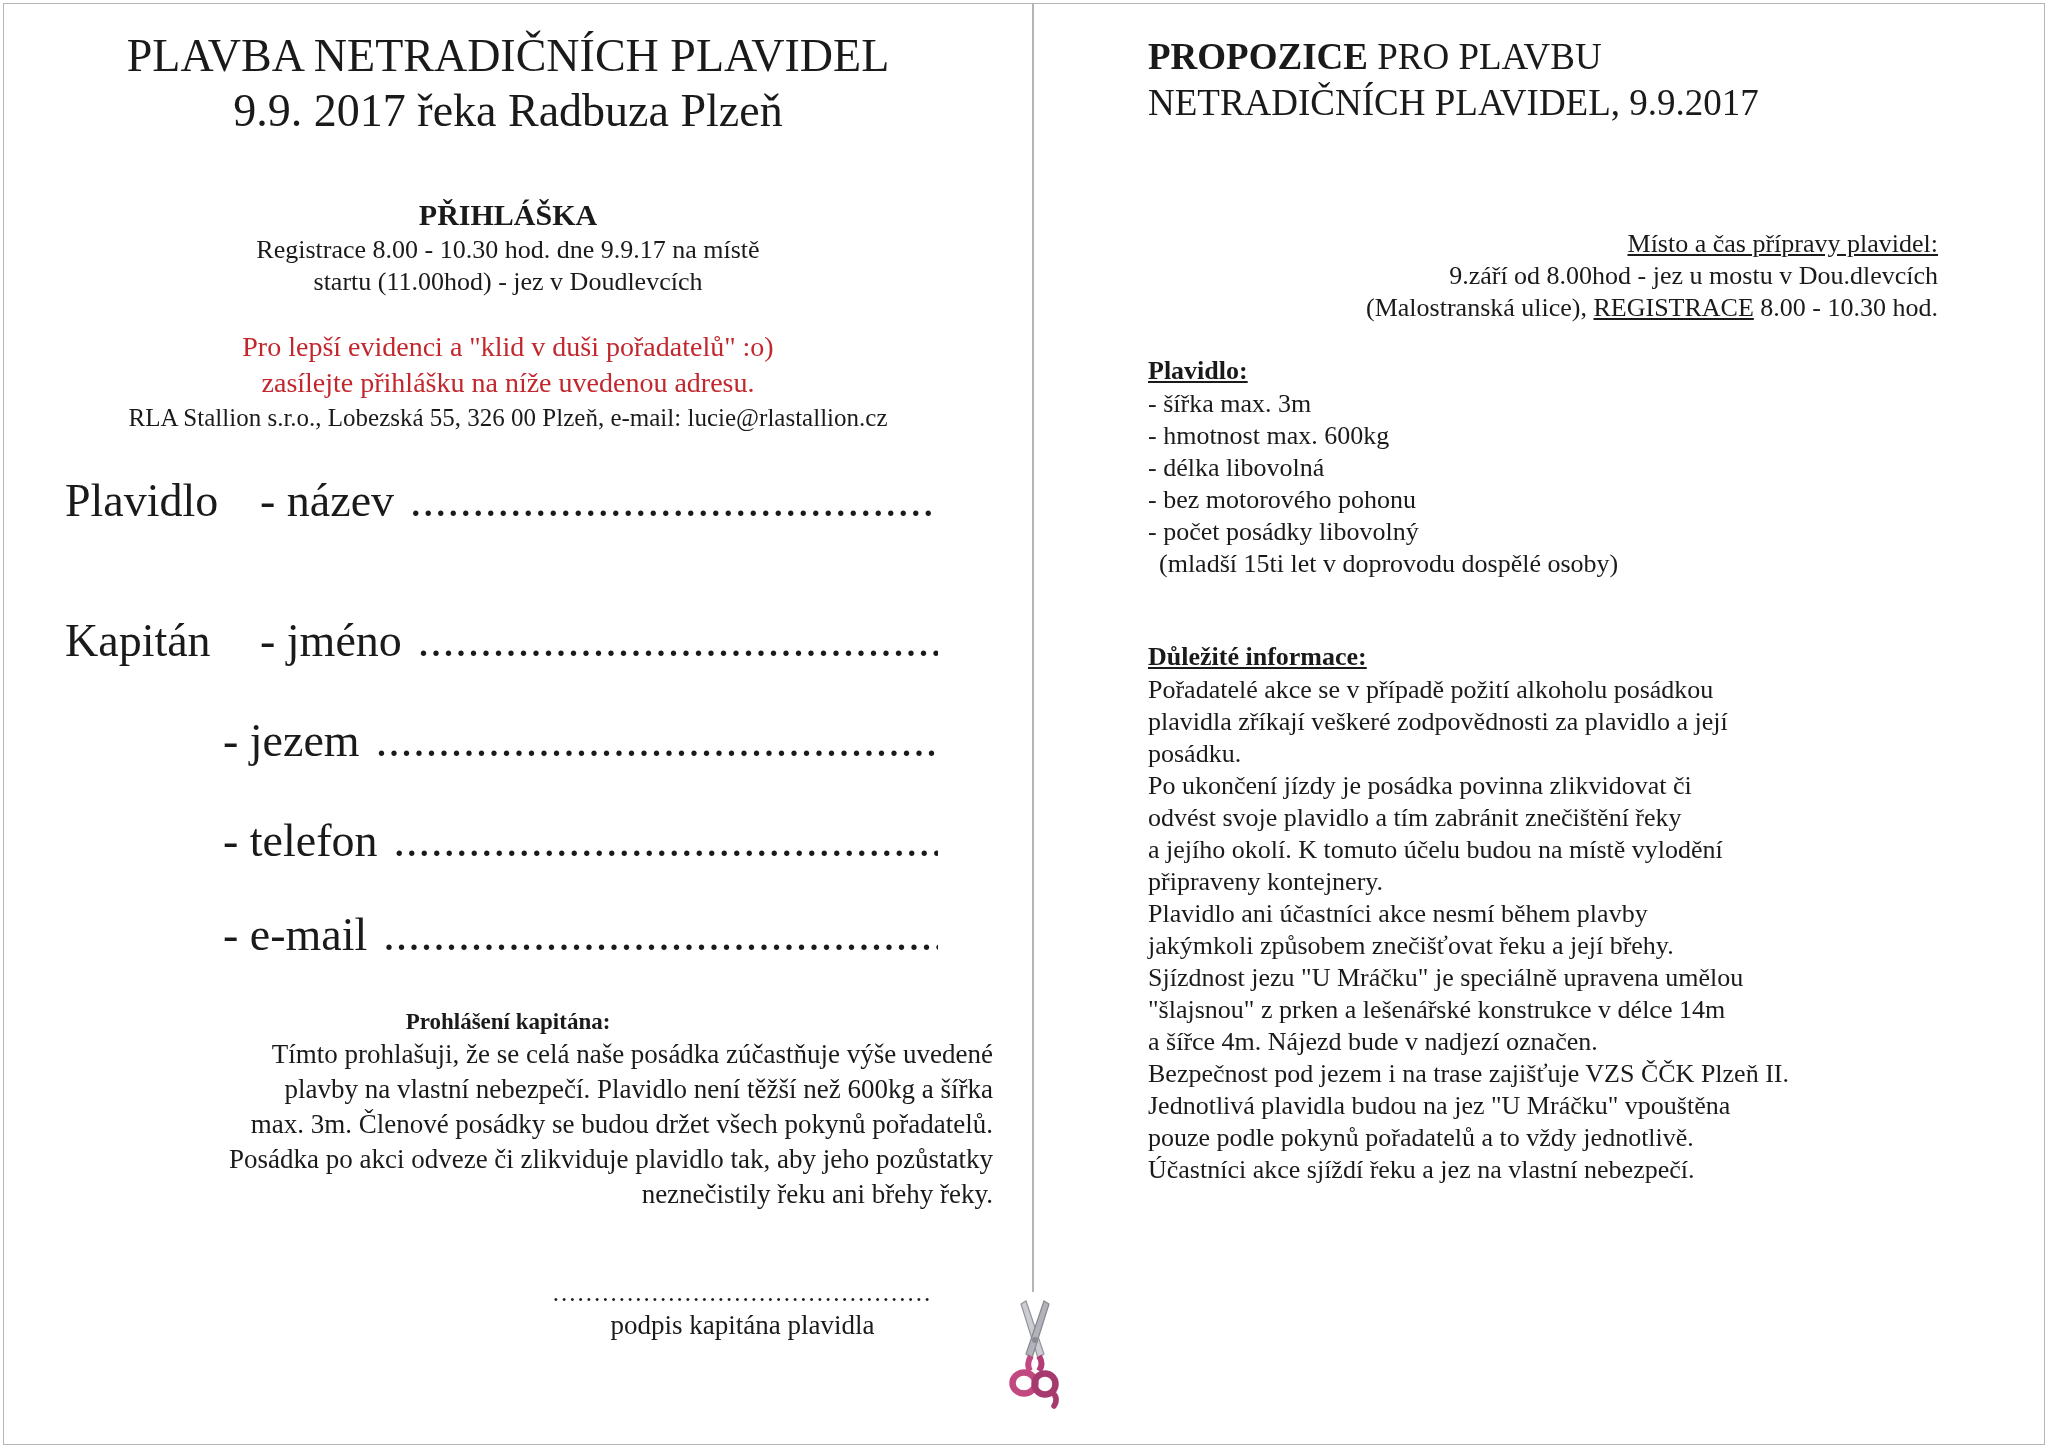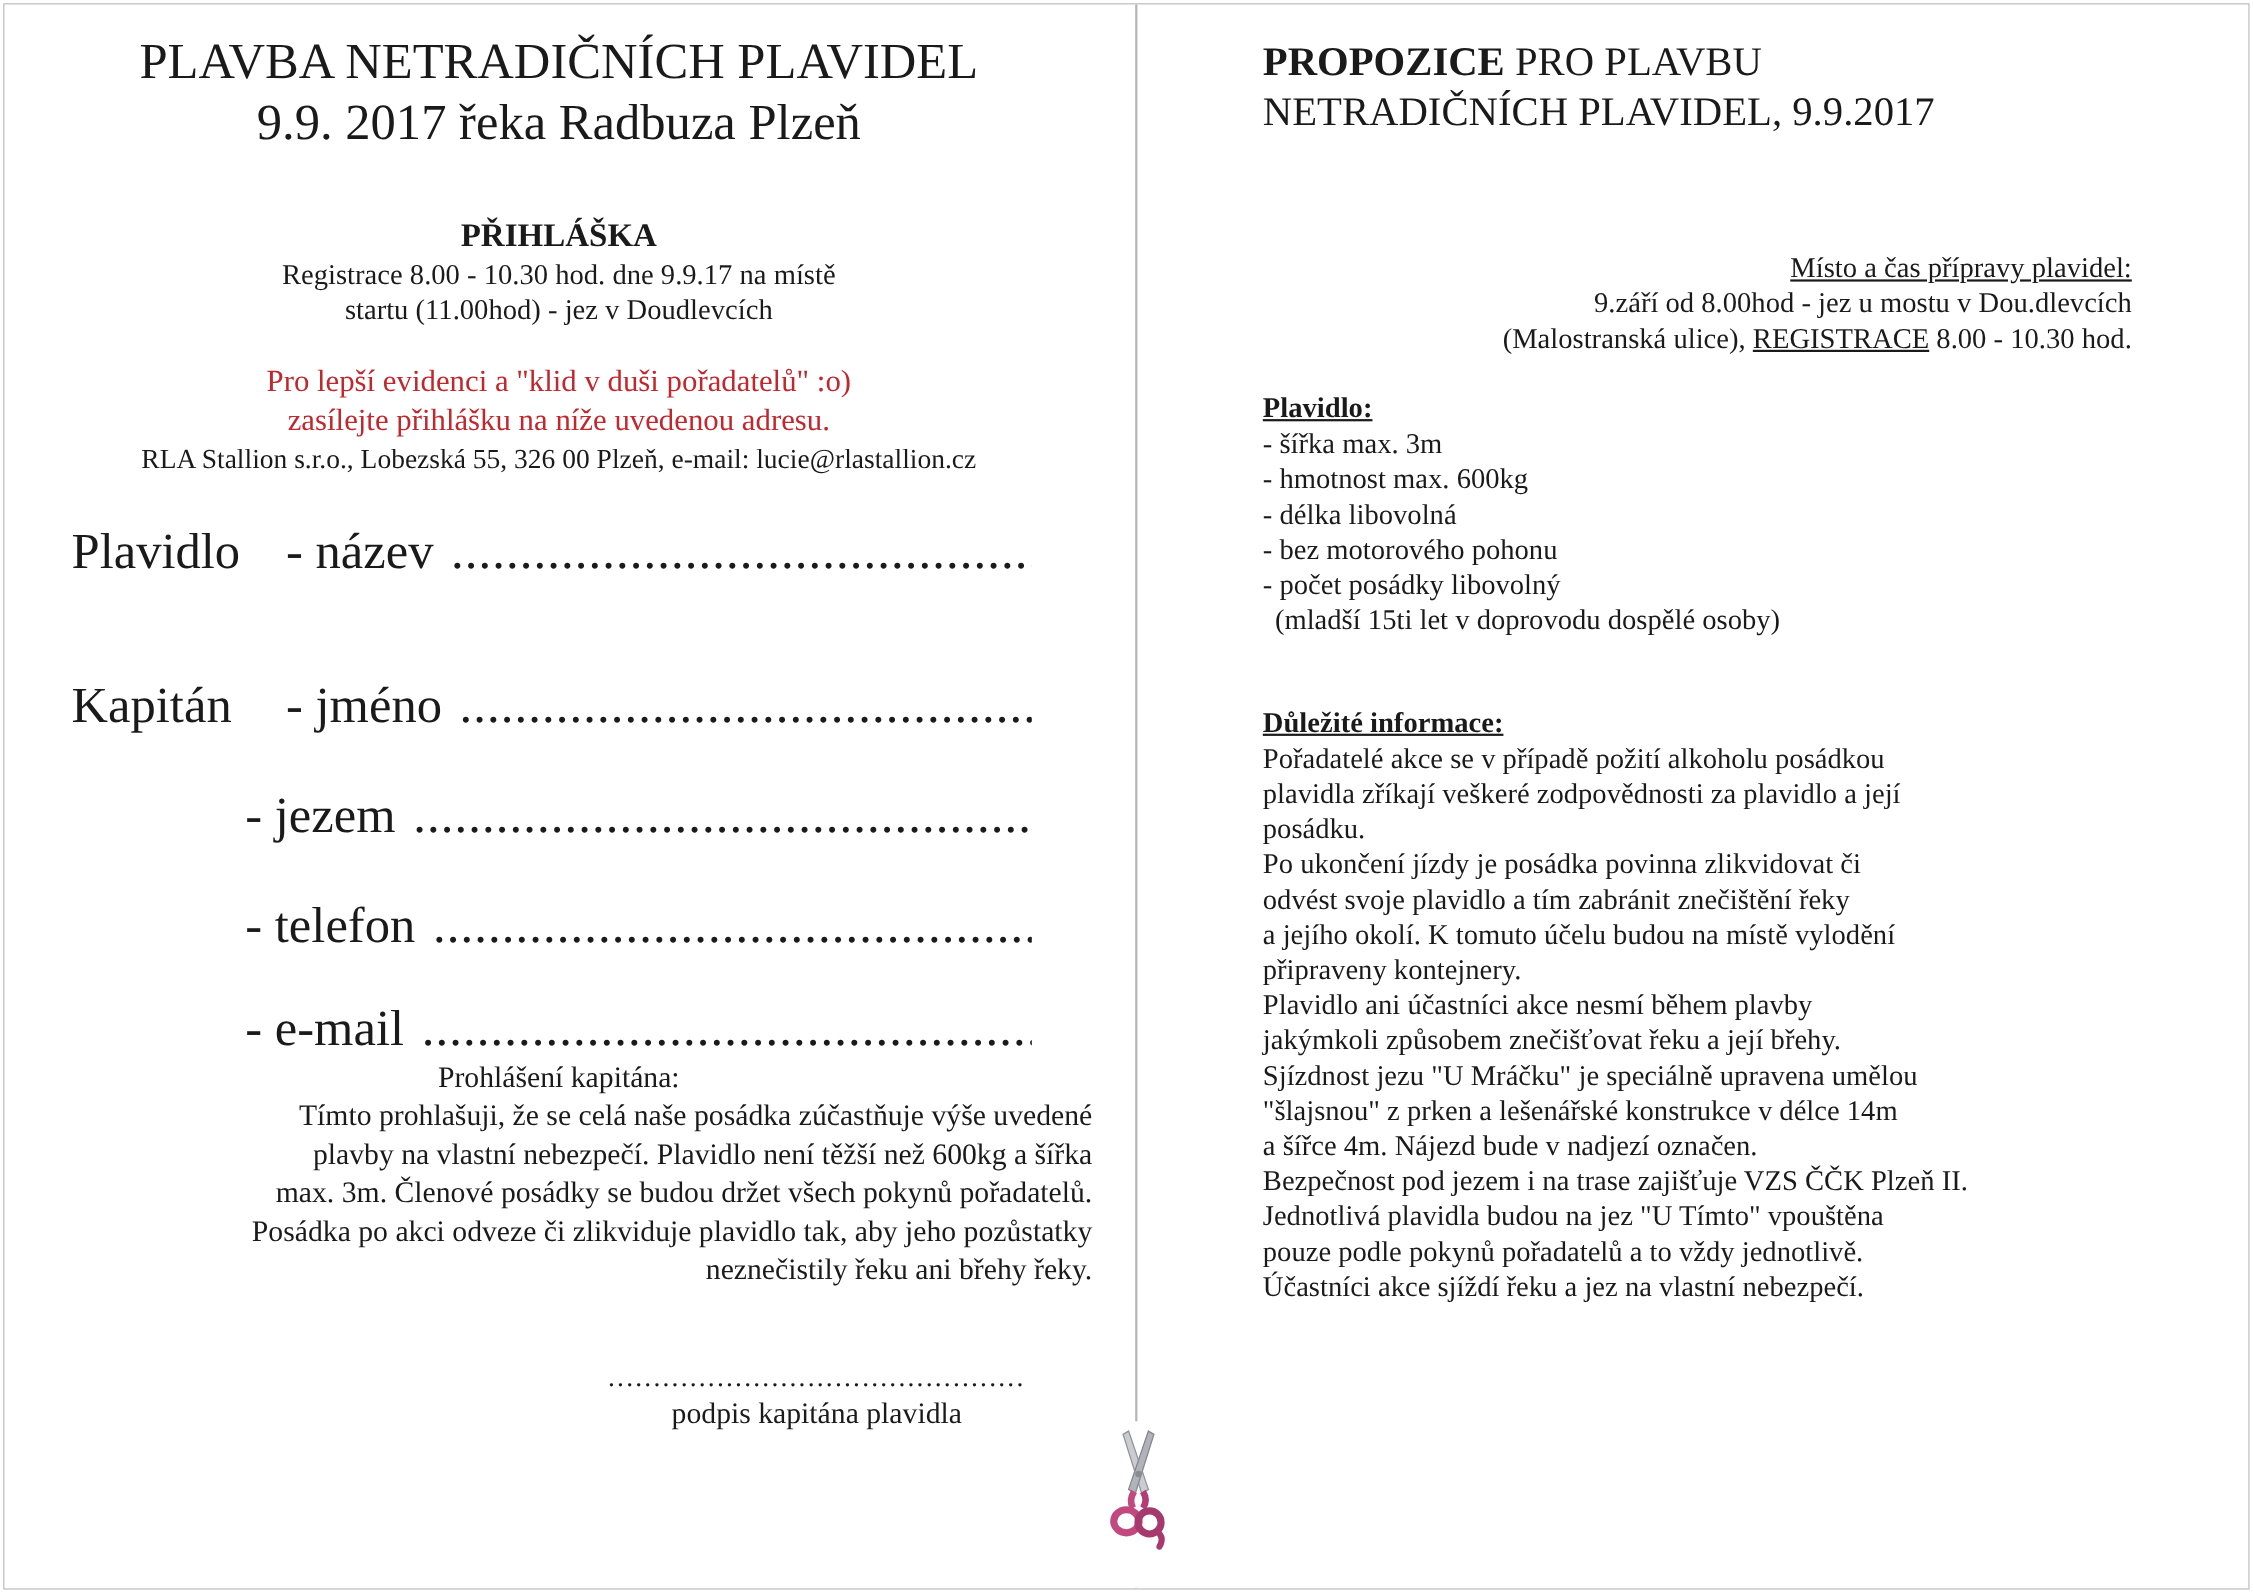--- a/index.html
+++ b/index.html
@@ -40,21 +40,21 @@
   .form-row { display: flex; font-size: 46px; line-height: 1.15; white-space: nowrap; }
   .form-row:nth-child(1) { margin-top: 42px; }
   .form-row:nth-child(2) { margin-top: 87px; }
   .form-row:nth-child(3) { margin-top: 47px; }
   .form-row:nth-child(4) { margin-top: 47px; }
   .form-row:nth-child(5) { margin-top: 42px; }
   .fr-group { display: inline-block; width: 195px; flex: none; }
   .form-row:nth-child(n+3) .fr-group { width: 158px; }
   .fr-field { flex: none; margin-right: 16px; }
   .fr-dots { flex: 1 1 0; min-width: 0; overflow: hidden; margin-right: 55px; letter-spacing: 1px; }
-  .decl-heading { font-size: 27px; line-height: 1.3; text-align: center; }
+  .decl-heading { margin-top: 45px; font-size: 23px; line-height: 1.3; text-align: center; font-weight: bold; }
   .decl-text { font-size: 27px; text-align: center; }
   .decl-line { line-height: 35px; white-space: nowrap; text-align: right; }
   .signature { margin-top: 66px; width: 385px; margin-left: auto; margin-right: 58px; text-align: center; }
   .sig-dots { font-size: 25px; line-height: 30px; letter-spacing: 2px; overflow: hidden; white-space: nowrap; }
   .sig-label { font-size: 27px; line-height: 35px; }
   
   .right-page {
     position: absolute; left: 1148px; top: 0; width: 790px;
   }
   .r-title { margin-top: 34px; font-size: 37px; line-height: 1.25; white-space: nowrap; }
@@ -166,21 +166,21 @@
         <div class="r-line">Po ukončení jízdy je posádka povinna zlikvidovat či</div>
         <div class="r-line">odvést svoje plavidlo a tím zabránit znečištění řeky</div>
         <div class="r-line">a jejího okolí. K tomuto účelu budou na místě vylodění</div>
         <div class="r-line">připraveny kontejnery.</div>
         <div class="r-line">Plavidlo ani účastníci akce nesmí během plavby</div>
         <div class="r-line">jakýmkoli způsobem znečišťovat řeku a její břehy.</div>
         <div class="r-line">Sjízdnost jezu "U Mráčku" je speciálně upravena umělou</div>
         <div class="r-line">"šlajsnou" z prken a lešenářské konstrukce v délce 14m</div>
         <div class="r-line">a šířce 4m. Nájezd bude v nadjezí označen.</div>
         <div class="r-line">Bezpečnost pod jezem i na trase zajišťuje VZS ČČK Plzeň II.</div>
-        <div class="r-line">Jednotlivá plavidla budou na jez "U Tímto" vpouštěna</div>
+        <div class="r-line">Jednotlivá plavidla budou na jez "U Mráčku" vpouštěna</div>
         <div class="r-line">pouze podle pokynů pořadatelů a to vždy jednotlivě.</div>
         <div class="r-line">Účastníci akce sjíždí řeku a jez na vlastní nebezpečí.</div>
       </div>
   </div>
 </div>
 
 <div class="scissors-box">
   <svg width="64" height="118" viewBox="0 0 64 118" aria-hidden="true">
 
     <polygon points="18,12 23,9 41,62 35,66" fill="#cbccd2" stroke="#94949c" stroke-width="1.2"></polygon>

